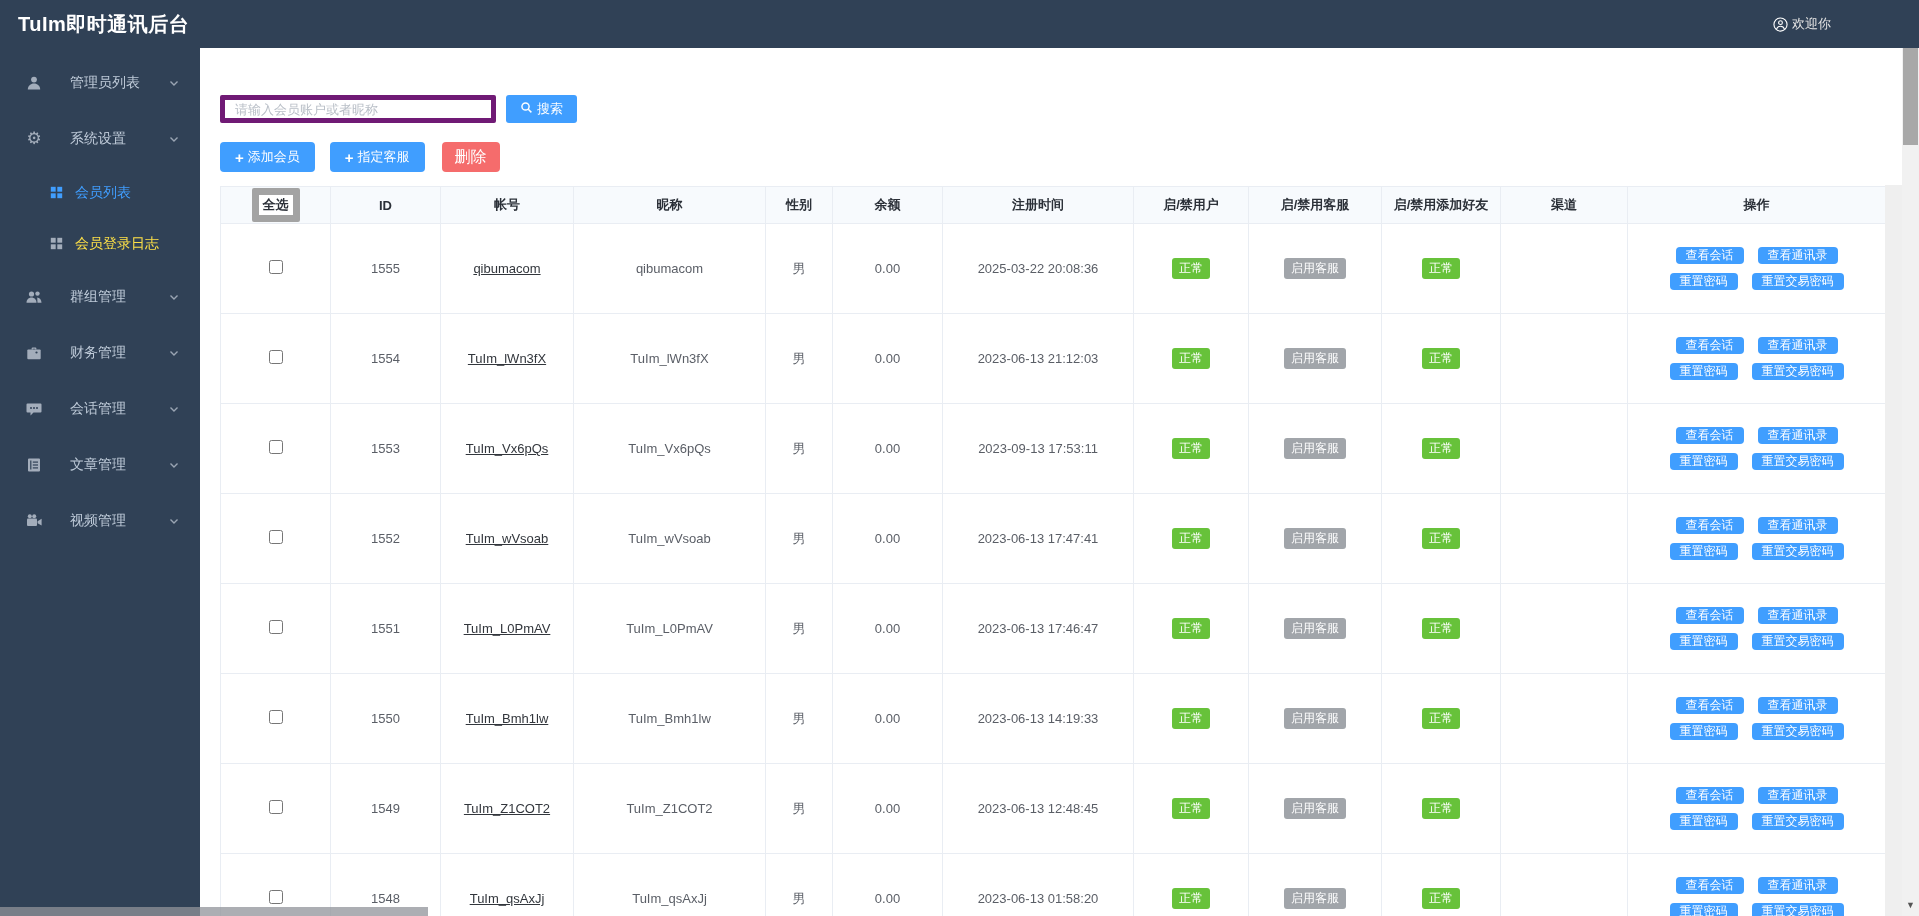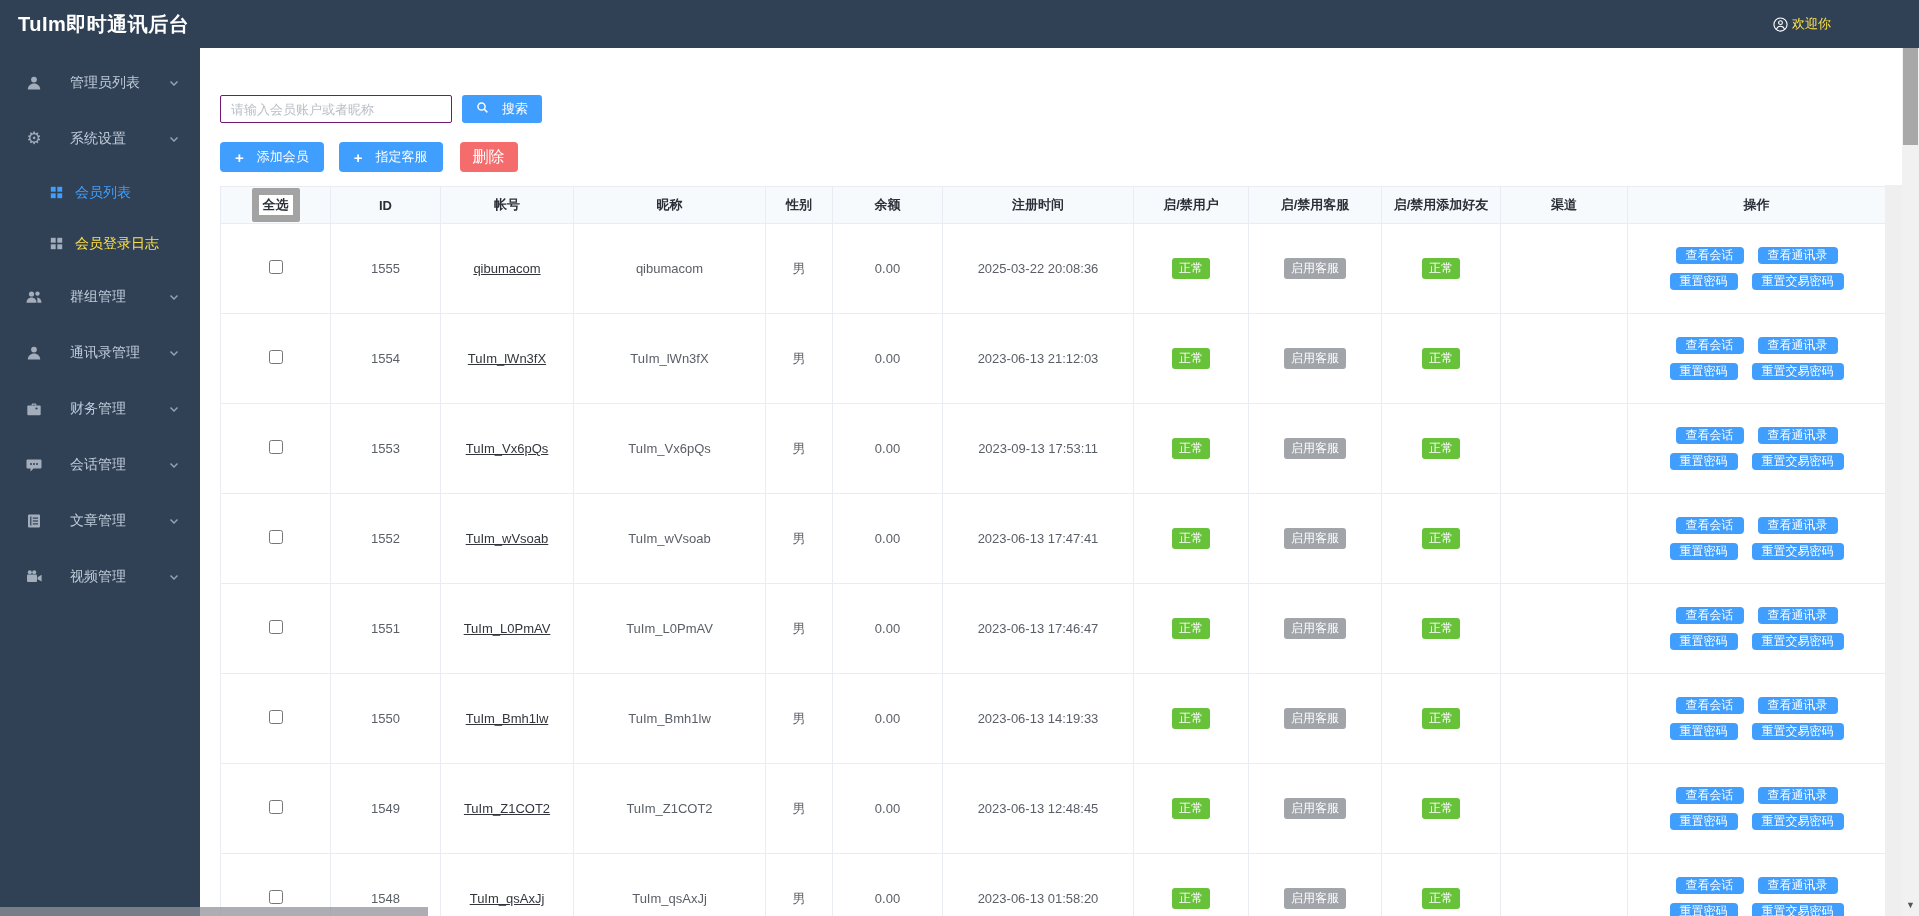--- a/index.html
+++ b/index.html
@@ -8,45 +8,45 @@
   }
   *{margin:0;padding:0;box-sizing:border-box;}
   html,body{width:1919px;height:916px;overflow:hidden;background:#fff;
     font-family:"Liberation Sans","DejaVu Sans",sans-serif;color:#606266;}
   body{position:relative;}
 
   
   .topbar{position:absolute;left:0;top:0;width:1919px;height:48px;background:var(--sidebar-bg);
     display:flex;align-items:center;justify-content:space-between;z-index:5;}
   .brand{color:#fff;font-size:20px;font-weight:bold;margin-left:18px;letter-spacing:.5px;}
-  .welcome{display:flex;align-items:center;gap:4px;color:#fde047;font-size:13px;margin-right:88px;}
+  .welcome{display:flex;align-items:center;gap:4px;color:#e5e5e5;font-size:13px;margin-right:88px;}
   .welcome svg{display:block;}
 
   
   .sidebar{position:absolute;left:0;top:48px;bottom:0;width:200px;background:var(--sidebar-bg);padding-top:7px;}
   .nav-item{height:56px;display:flex;align-items:center;padding:0 20px 0 26px;color:#bfcbd9;font-size:14px;cursor:pointer;gap:16px;}
   .nav-item .ic{width:16px;height:16px;margin-right:12px;color:#a3adbb;flex:0 0 16px;display:flex;align-items:center;justify-content:center;}
   .nav-item .lbl{flex:1;}
   .nav-item .chev{color:#9aa5b3;}
   .sub-item{height:51px;display:flex;align-items:center;padding-left:50px;color:#fde047;font-size:14px;cursor:pointer;}
   .sub-item .ic{width:13px;height:13px;margin-right:12px;color:#a3adbb;flex:0 0 13px;}
   .sub-item.active,.sub-item.active .ic{color:var(--accent);}
   .ic svg{display:block;width:100%;height:100%;}
   .chev svg{display:block;}
   .chev.up svg{transform:rotate(180deg);}
   .gear-char{font-size:17px;line-height:16px;color:#a3adbb;}
 
   
   .main{position:absolute;left:200px;top:48px;right:0;bottom:0;background:#fff;padding-left:20px;}
   .row-search{margin-top:47px;display:flex;align-items:center;}
-  .search-input{width:232px;height:28px;border:1px solid #701a75;border-radius:2px;padding:0 10px;
+  .search-input{width:276px;height:28px;border:5px solid #701a75;border-radius:2px;padding:0 10px;
     font-size:13px;color:#333;outline:none;font-family:inherit;}
   .search-input::placeholder{color:#b9bfc7;}
   .btn{border:none;border-radius:4px;background:var(--accent);color:#fff;cursor:pointer;
-    font-family:inherit;display:inline-flex;align-items:center;justify-content:center;gap:13px;}
+    font-family:inherit;display:inline-flex;align-items:center;justify-content:center;gap:4px;}
   .btn-search{height:28px;padding:0 14px;font-size:13px;margin-left:10px;border-radius:3px;}
   .row-btns{margin-top:19px;display:flex;align-items:center;}
   .btn-lg{height:30px;padding:0 15px;font-size:13px;}
   .btn-danger{background:var(--danger);margin-left:17px;height:30px;padding:0 13px;font-size:16px;}
   .plus{font-size:15px;font-weight:bold;line-height:1;}
 
   
   table{border-collapse:collapse;table-layout:fixed;width:1665px;margin-top:14px;background:#fff;font-size:13px;}
   th,td{border:1px solid #e9edf3;text-align:center;vertical-align:middle;overflow:hidden;}
   thead th{height:37px;background:#f7fafd;color:#2b3038;font-weight:bold;font-size:13px;}
@@ -180,33 +180,20 @@
       </span>
     <span class="lbl">会员登录日志</span>
   </div>
   <div class="nav-item">
     <span class="ic">
         <svg viewBox="0 0 16 16" fill="currentColor">
           <use href="#i-users"></use>
         </svg>
       </span>
     <span class="lbl">群组管理</span>
-    <span class="chev">
-        <svg width="12" height="12" viewBox="0 0 12 12" fill="none" stroke="currentColor" stroke-width="1.4">
-          <path d="M2.5 4.5 6 8l3.5-3.5"></path>
-        </svg>
-      </span>
-  </div>
-  <div class="nav-item">
-    <span class="ic">
-        <svg viewBox="0 0 16 16" fill="currentColor">
-          <use href="#i-user"></use>
-        </svg>
-      </span>
-    <span class="lbl">通讯录管理</span>
     <span class="chev">
         <svg width="12" height="12" viewBox="0 0 12 12" fill="none" stroke="currentColor" stroke-width="1.4">
           <path d="M2.5 4.5 6 8l3.5-3.5"></path>
         </svg>
       </span>
   </div>
   <div class="nav-item">
     <span class="ic">
         <svg viewBox="0 0 16 16" fill="currentColor">
           <use href="#i-briefcase"></use>

